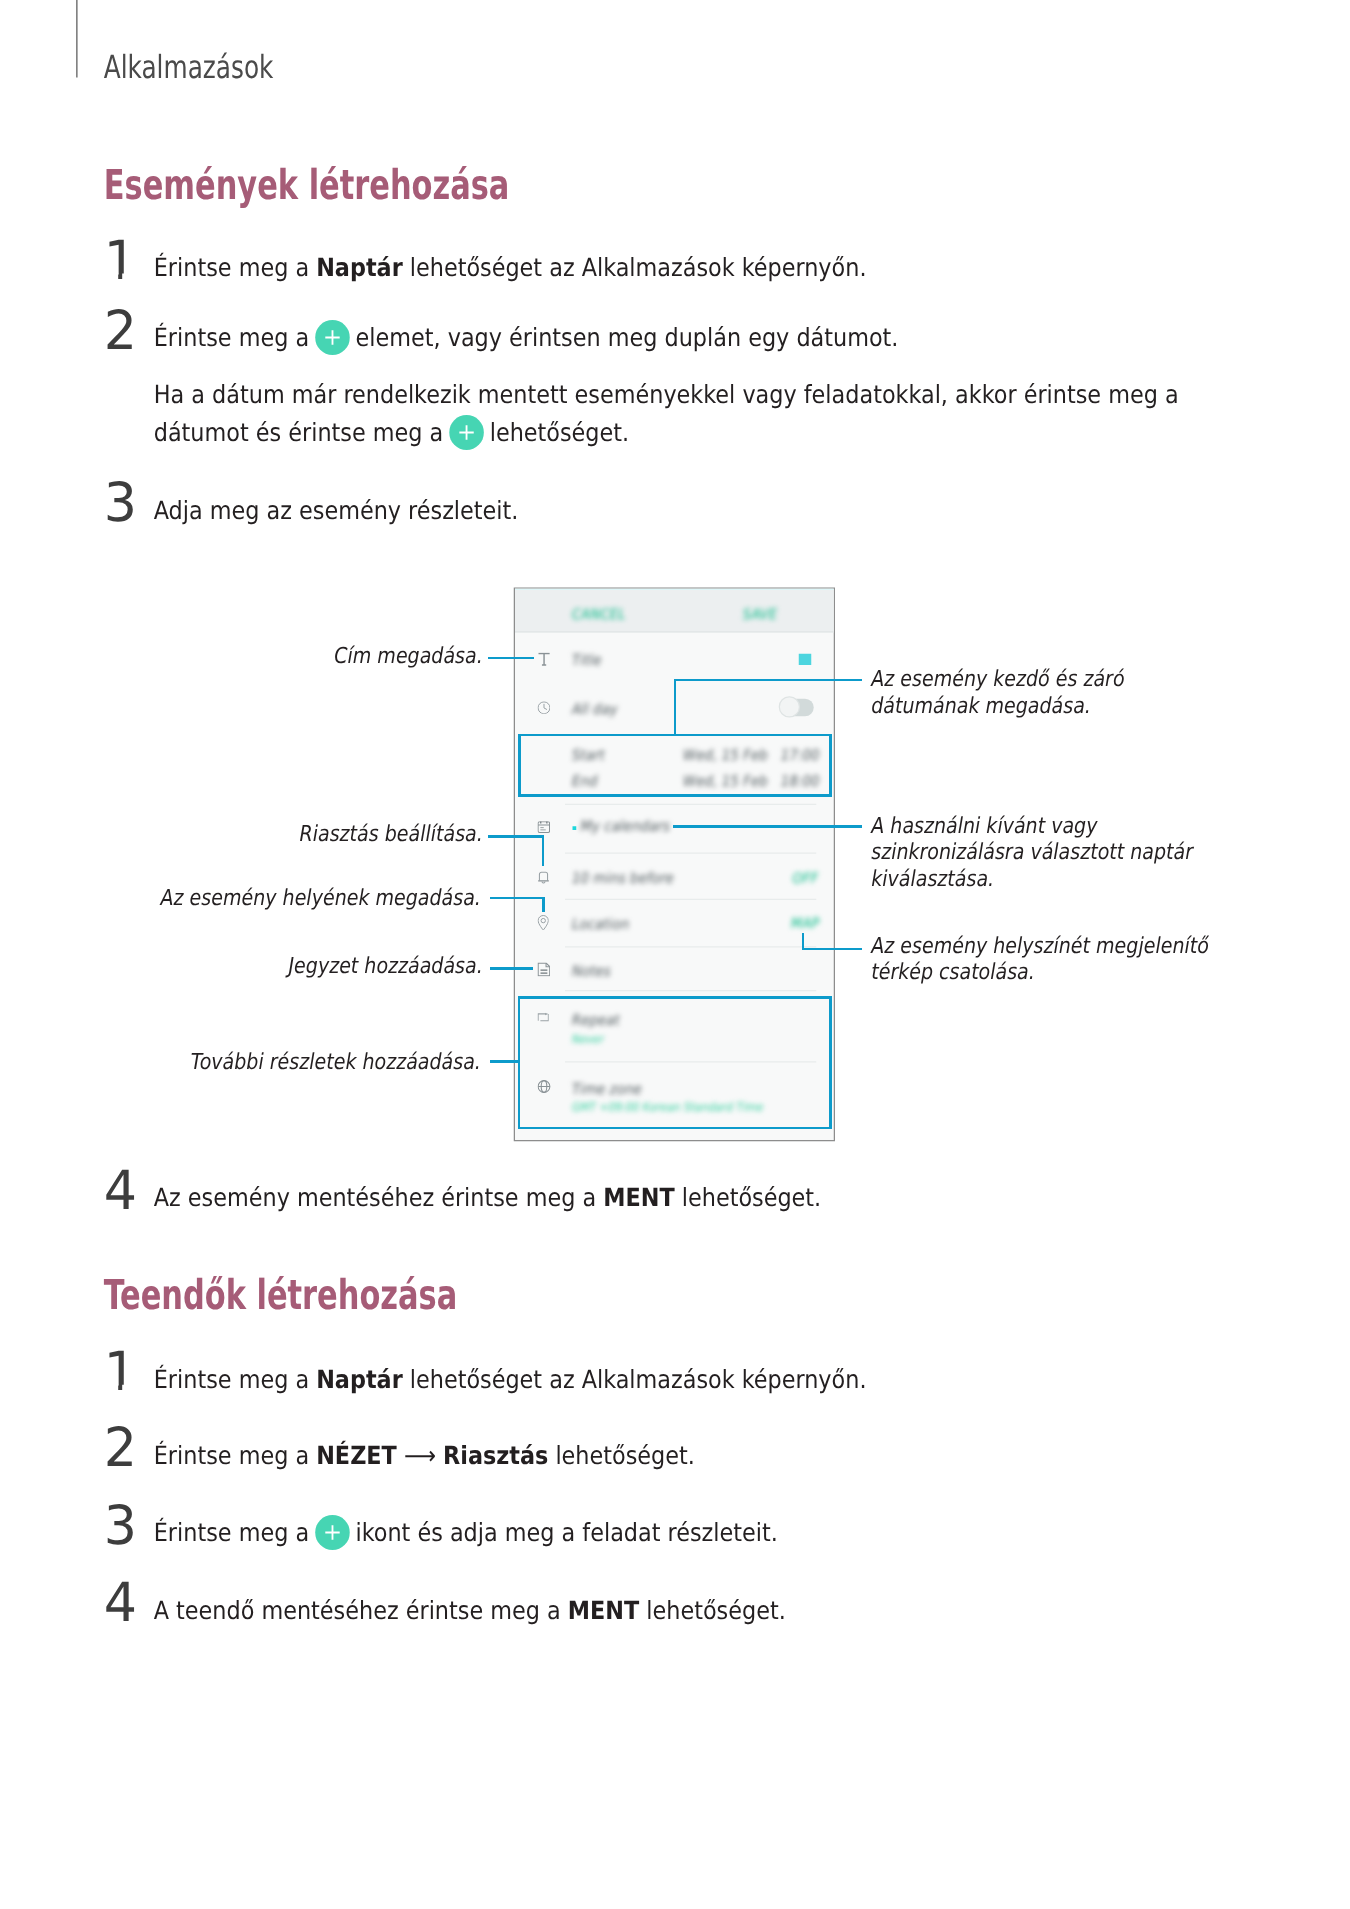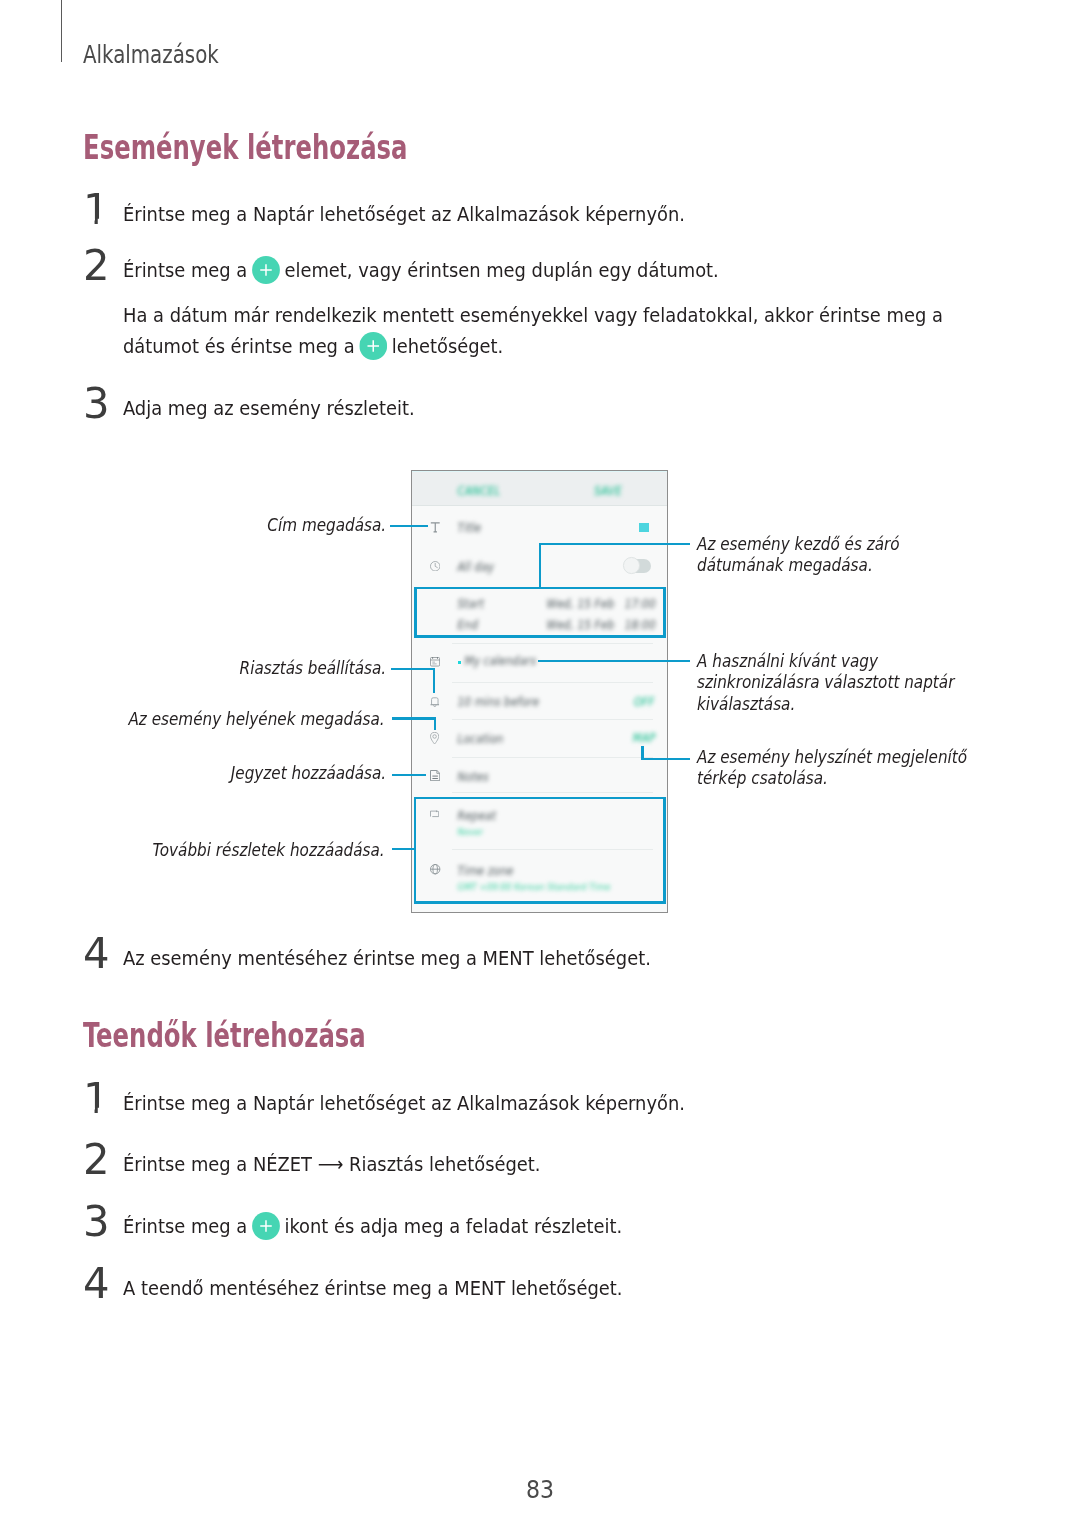--- a/index.html
+++ b/index.html
@@ -20,21 +20,21 @@
   .step .n{position:absolute;left:0;top:0;font-size:43px;line-height:43px;color:#3d3d3d;
            font-family:"DejaVu Sans Condensed",sans-serif;font-weight:normal;
            transform:scaleX(1.08);transform-origin:left top;}
   .step .n.one{clip-path:polygon(0% 0%, 100% 0%, 100% 71.5%, 55.5% 71.5%, 55.5% 100%, 43.5% 100%, 43.5% 71.5%, 0% 71.5%);}
   .step .t{position:absolute;left:40px;top:11px;font-size:20px;line-height:30px;color:#231f20;width:900px;
            transform:scaleX(0.993);transform-origin:left top;}
   .cont{position:absolute;font-size:20px;line-height:31.4px;color:#231f20;width:850px;
         transform:scaleX(0.993);transform-origin:left top;}
   .cont span,.step .t span{line-height:31.4px;}
   .plus{line-height:0;}
-  b{font-weight:normal;}
+  b{font-weight:bold;}
 
   .plus{display:inline-block;width:0;height:0;overflow:visible;position:relative;
         vertical-align:baseline;margin:0 26px 0 0;line-height:0;}
   .plus svg{position:absolute;left:-1px;top:-21.5px;}
 
   .pagenum{position:absolute;left:0;top:1475px;width:1080px;text-align:center;
            font-size:24.5px;color:#4a4a4a;}
 
   
   #diagram{position:absolute;left:0;top:15px;width:1080px;height:1527px;font-style:italic;}
@@ -245,14 +245,13 @@
             <circle cx="14" cy="14" r="14" fill="#46D5B3"></circle>
             <path d="M14 8.2 V19.8 M8.2 14 H19.8" stroke="#ffffff" stroke-width="1.5"></path>
           </svg></span><span> ikont és adja meg a feladat részleteit.</span></span>
   </div>
 
   <div class="step" style="left:83px;top:1262px">
     <span class="n">4</span>
     <span class="t"><span>A teendő mentéséhez érintse meg a </span><b>MENT</b><span> lehetőséget.</span></span>
   </div>
 
-  <div class="pagenum">83</div>
 </div>
 
 </body></html>

